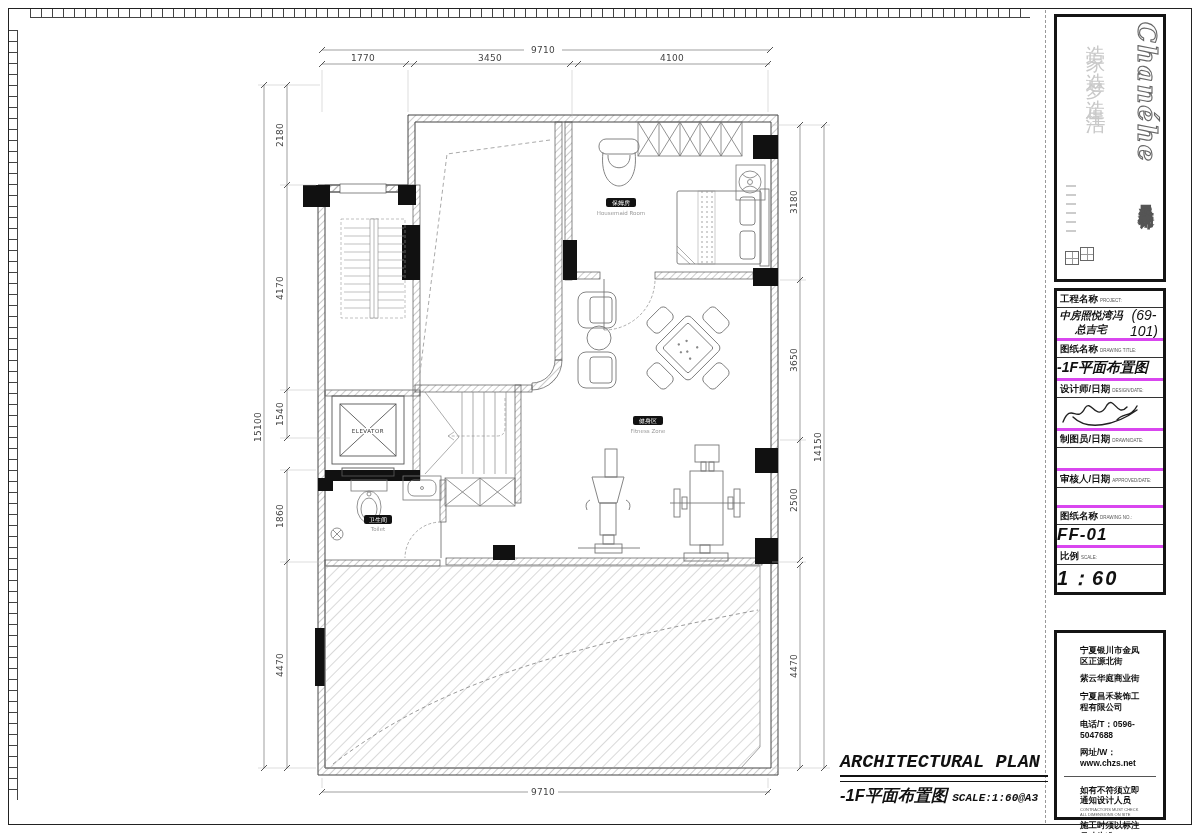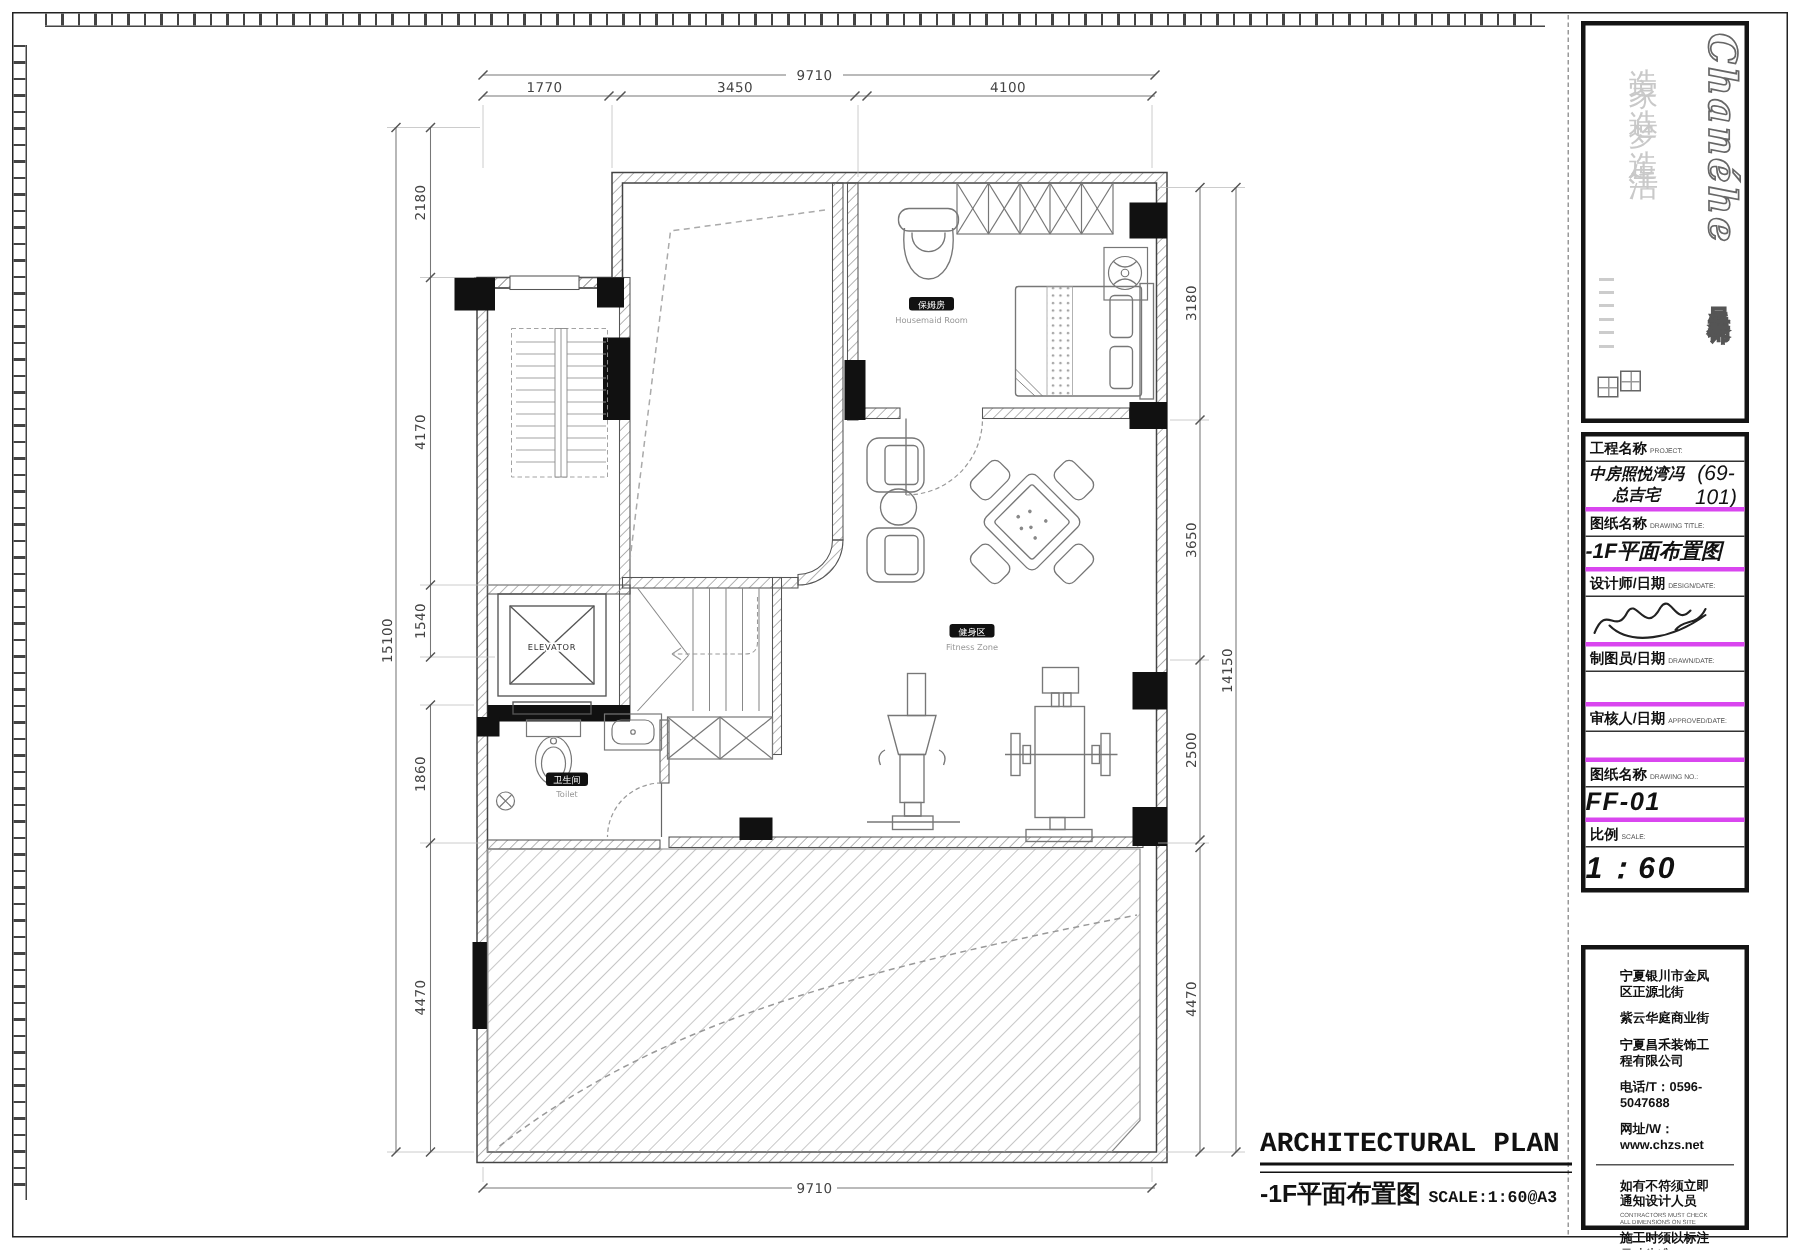--- a/index.html
+++ b/index.html
@@ -38,21 +38,21 @@
     align-items:baseline;gap:2px;padding:2px 3px 1px;font-size:9.5px;font-weight:bold;height:17px;}
   .tb-label:first-child{border-top:none;}
   .tb-label .en{font-size:4.5px;color:#555;font-weight:normal;letter-spacing:0;}
   .tb-val{display:flex;flex-direction:row;justify-content:space-between;align-items:center;text-align:center;font-style:italic;}
   
   .addr-box{left:1054px;top:630px;width:112px;height:190px;padding:12px 7px 6px;}
   .addr-box p{margin:0 16px 7px;font-size:8.5px;font-weight:bold;line-height:1.25;}
   .addr-divider{border-top:1.5px solid #555;margin:6px 0 8px;}
   .note-en{font-size:4px;color:#555;font-weight:normal;display:block;margin-top:1px;}
   
-  .plan-caption{left:840px;top:752px;width:208px;}
+  .plan-caption{left:840px;top:752px;width:208px;font-style:italic;}
   .pc-en{font-family:"Liberation Mono",monospace;font-size:18.5px;font-weight:bold;
     letter-spacing:0;white-space:nowrap;color:#111;}
   .pc-rule{height:4px;border-top:2.5px solid #111;border-bottom:1px solid #111;margin:2px 0 3px;}
   .pc-row{display:flex;align-items:baseline;gap:5px;}
   .pc-cn{font-size:16.5px;font-weight:bold;}
   .pc-scale{font-family:"Liberation Mono",monospace;font-size:11px;font-weight:bold;text-align:right;}
   svg text{font-family:"DejaVu Sans",sans-serif;}
 </style>
 </head>
 <body>

